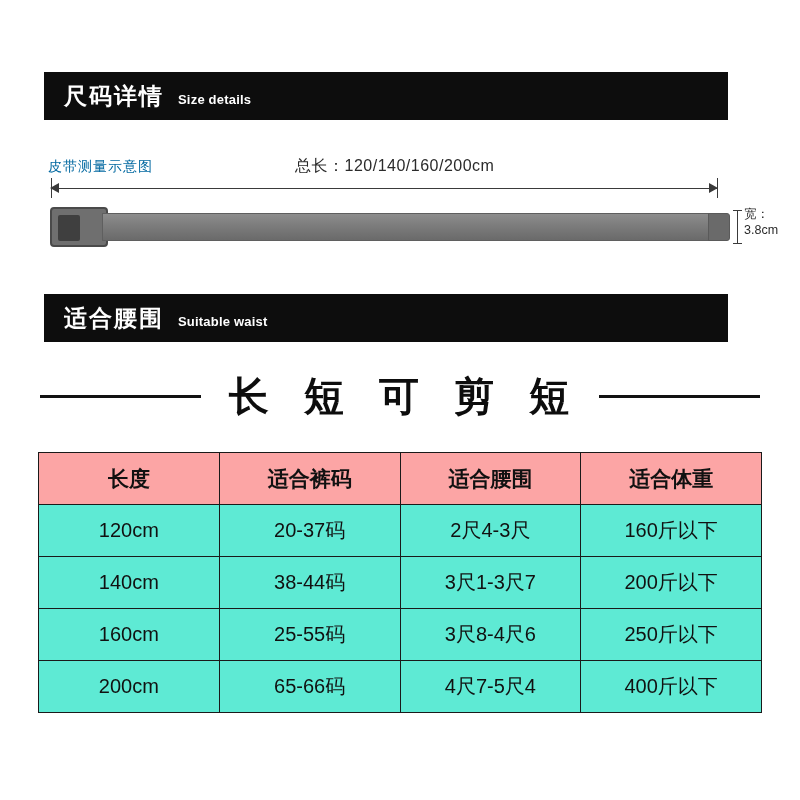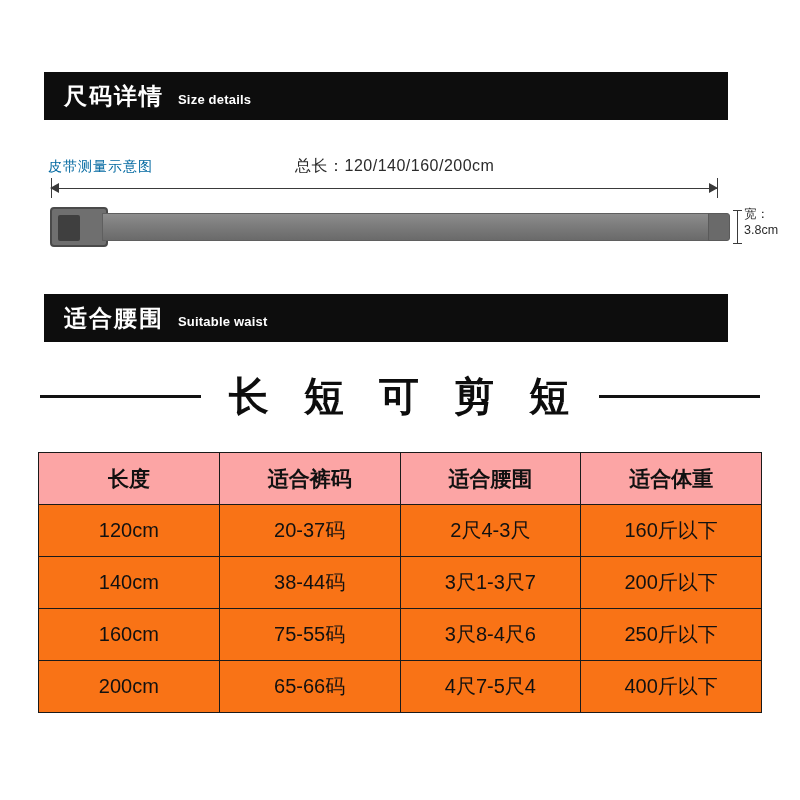--- a/index.html
+++ b/index.html
@@ -218,21 +218,21 @@
     table-layout: fixed;
   }
   .size-table th,
   .size-table td {
     border: 1px solid #1a1a1a;
     height: 49px;
     text-align: center;
     font-size: 20px;
     color: #111111;
     font-weight: normal;
-    background: #f97316;
+    background: #5eead4;
   }
   .size-table th {
     font-weight: bold;
     font-size: 21px;
     background: #fca5a5;
   }
 
   
   .footnote {
     position: absolute;
@@ -306,21 +306,21 @@
         <td>160斤以下</td>
       </tr>
       <tr>
         <td>140cm</td>
         <td>38-44码</td>
         <td>3尺1-3尺7</td>
         <td>200斤以下</td>
       </tr>
       <tr>
         <td>160cm</td>
-        <td>75-55码</td>
+        <td>25-55码</td>
         <td>3尺8-4尺6</td>
         <td>250斤以下</td>
       </tr>
       <tr>
         <td>200cm</td>
         <td>65-66码</td>
         <td>4尺7-5尺4</td>
         <td>400斤以下</td>
       </tr>
     </tbody>

